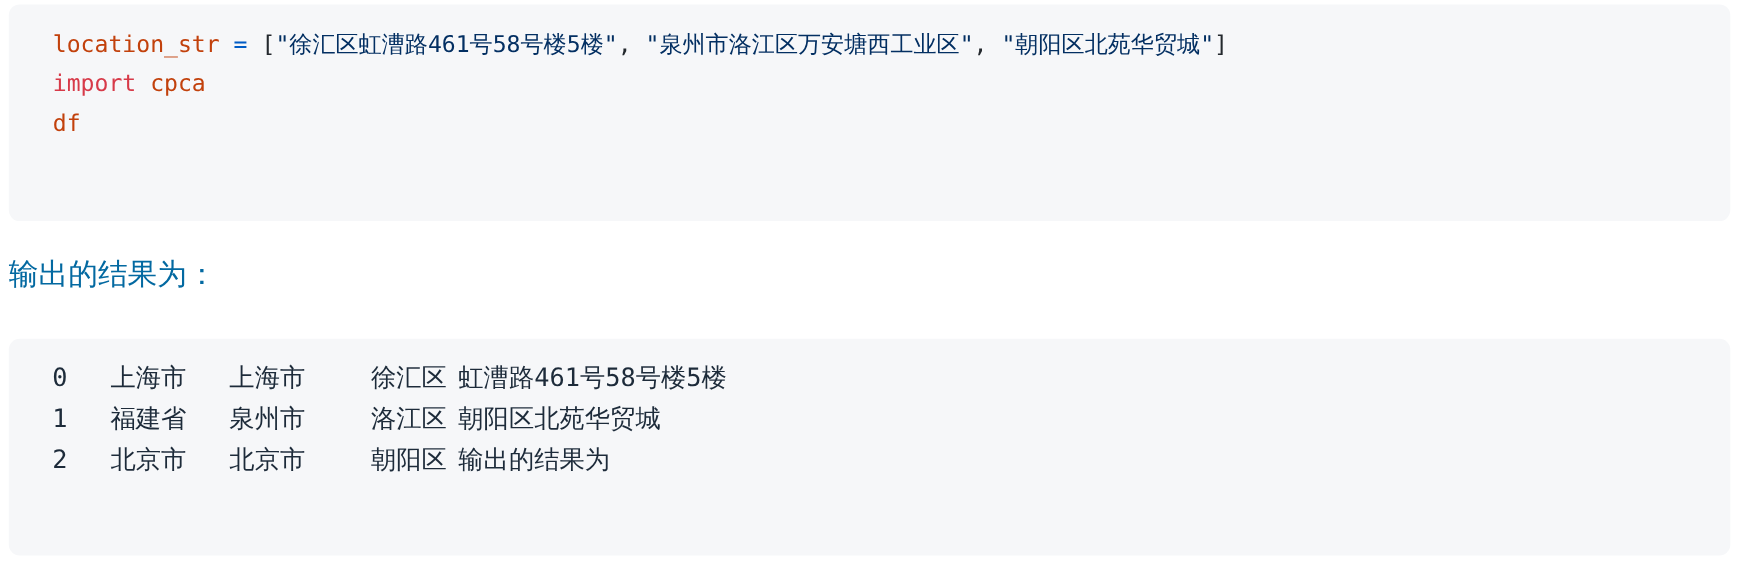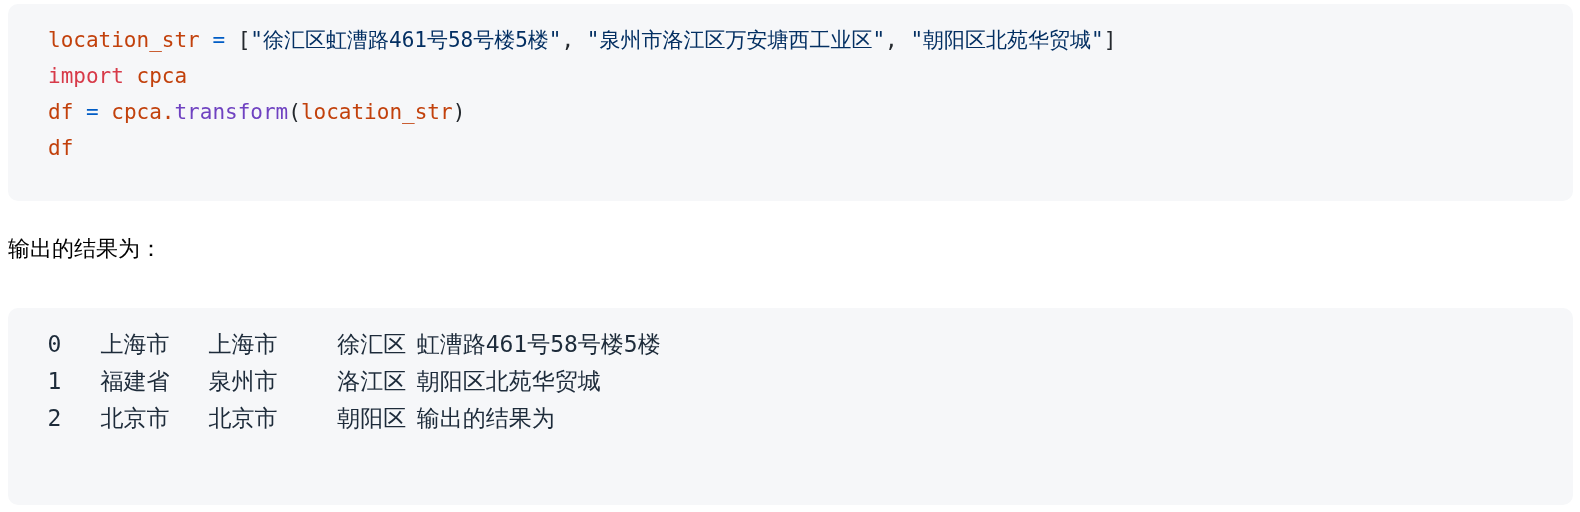--- a/index.html
+++ b/index.html
@@ -58,23 +58,23 @@
   .tok-str   { color: #032f62; }
   .tok-plain { color: #c2410c; }
   .tok-punc  { color: #24292e; }
 
   
   #result-label {
     position: absolute;
     left: 8px;
     top: 232px;
     font-family: "Liberation Sans", sans-serif;
-    font-size: 22px;
+    font-size: 27px;
     line-height: 34px;
-    color: #000000;
+    color: #0369a1;
     white-space: pre;
   }
 
   
   .df-line {
     font-family: "DejaVu Sans Mono", "Liberation Mono", monospace;
     font-size: 23px;
     line-height: 37px;
     white-space: pre;
     color: #1d2b3a;
@@ -98,21 +98,20 @@
 </style>
 </head>
 <body>
 
 <div class="page">
 
   <div class="code-block" id="code-input-block">
     <div class="code-lines">
         <div class="code-line"><span class="tok-plain">location_str </span><span class="tok-op">=</span><span class="tok-plain"> </span><span class="tok-punc">[</span><span class="tok-str">"徐汇区虹漕路461号58号楼5楼"</span><span class="tok-punc">, </span><span class="tok-str">"泉州市洛江区万安塘西工业区"</span><span class="tok-punc">, </span><span class="tok-str">"朝阳区北苑华贸城"</span><span class="tok-punc">]</span></div>
         <div class="code-line"><span class="tok-kw">import</span><span class="tok-plain"> cpca</span></div>
-        <div class="code-line"><span class="tok-plain">df </span><span class="tok-op">=</span><span class="tok-plain"> cpca.</span><span class="tok-fn">transform</span><span class="tok-punc">(</span><span class="tok-plain">location_str</span><span class="tok-punc">)</span></div>
         <div class="code-line"><span class="tok-plain">df</span></div>
       </div>
   </div>
 
   <div id="result-label">输出的结果为：</div>
 
   <div class="code-block" id="code-output-block">
     <div class="df-table">
         <div class="df-line"><span class="df-idx">0</span><span class="df-cell c-prov">上海市</span><span class="df-cell c-city">上海市</span><span class="df-cell c-dist">徐汇区</span><span class="df-cell c-addr c-addr-val">虹漕路461号58号楼5楼</span></div>
         <div class="df-line"><span class="df-idx">1</span><span class="df-cell c-prov">福建省</span><span class="df-cell c-city">泉州市</span><span class="df-cell c-dist">洛江区</span><span class="df-cell c-addr c-addr-val">朝阳区北苑华贸城</span></div>

